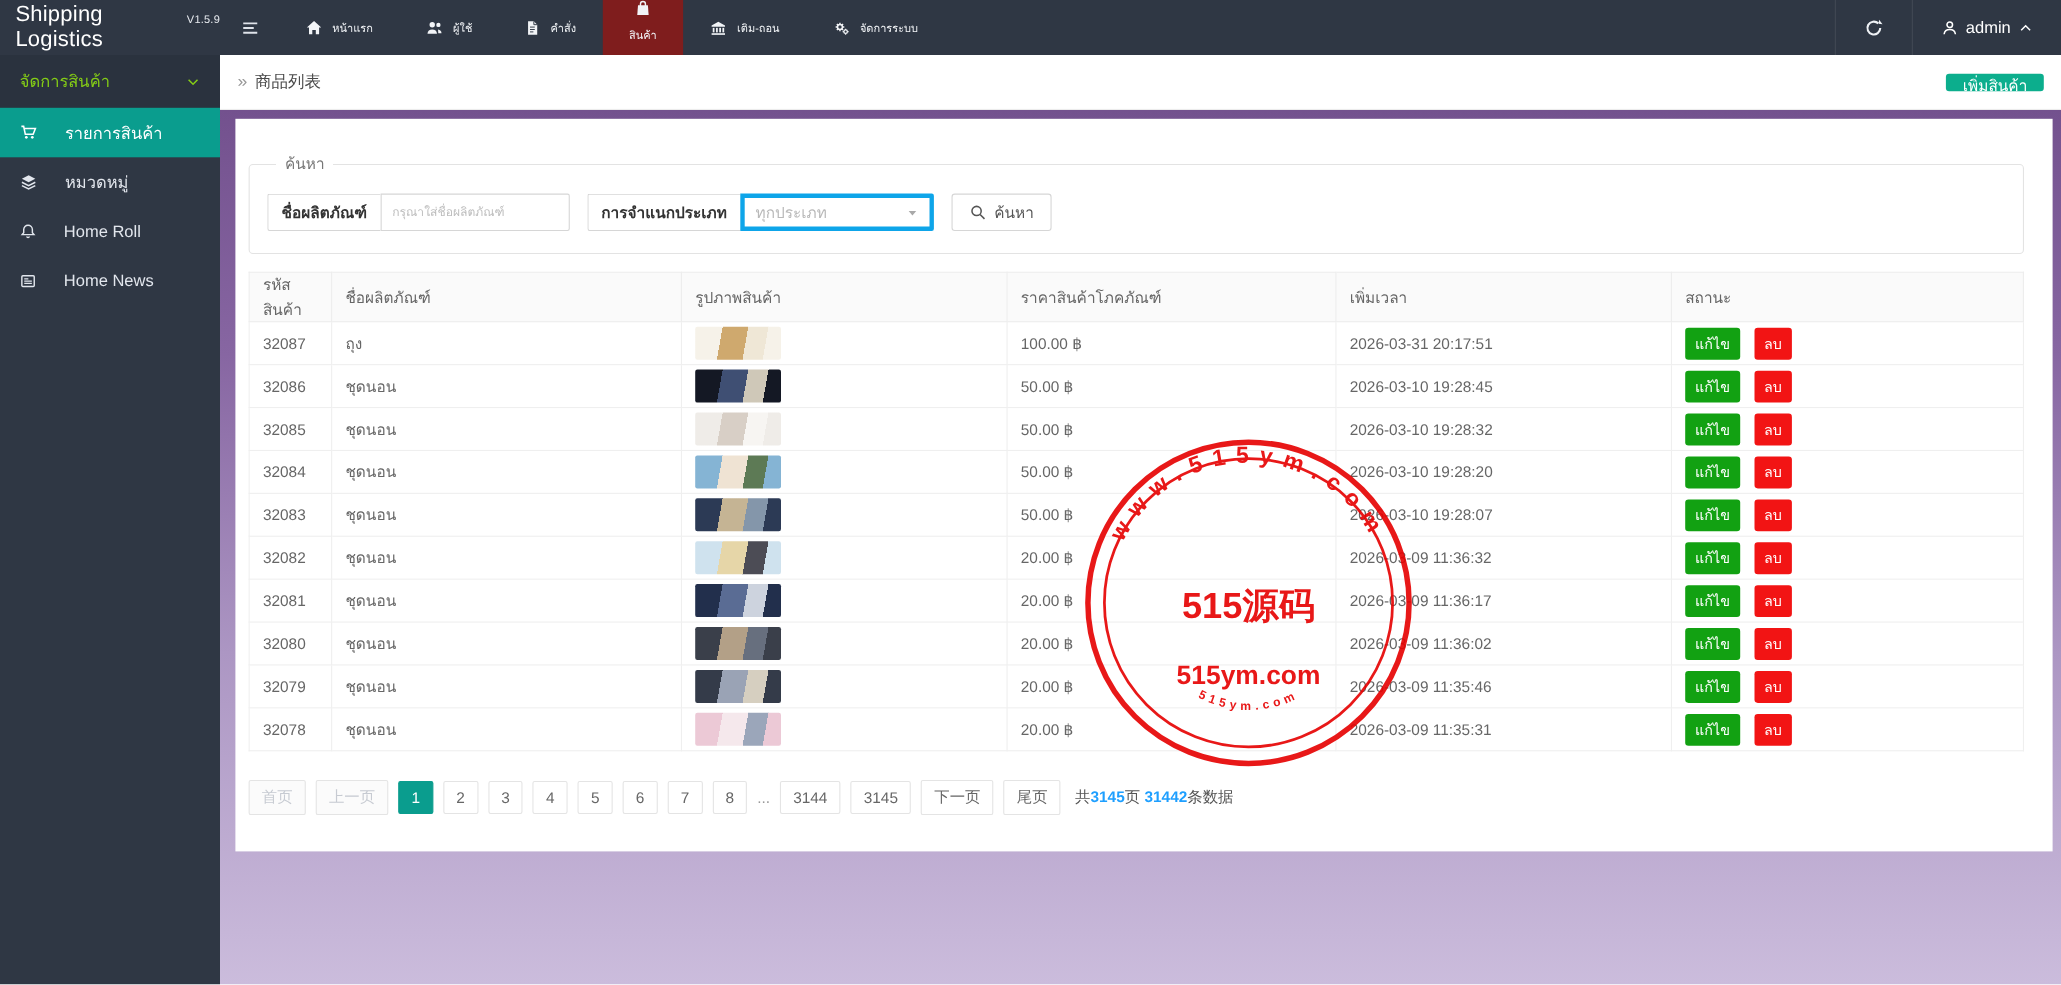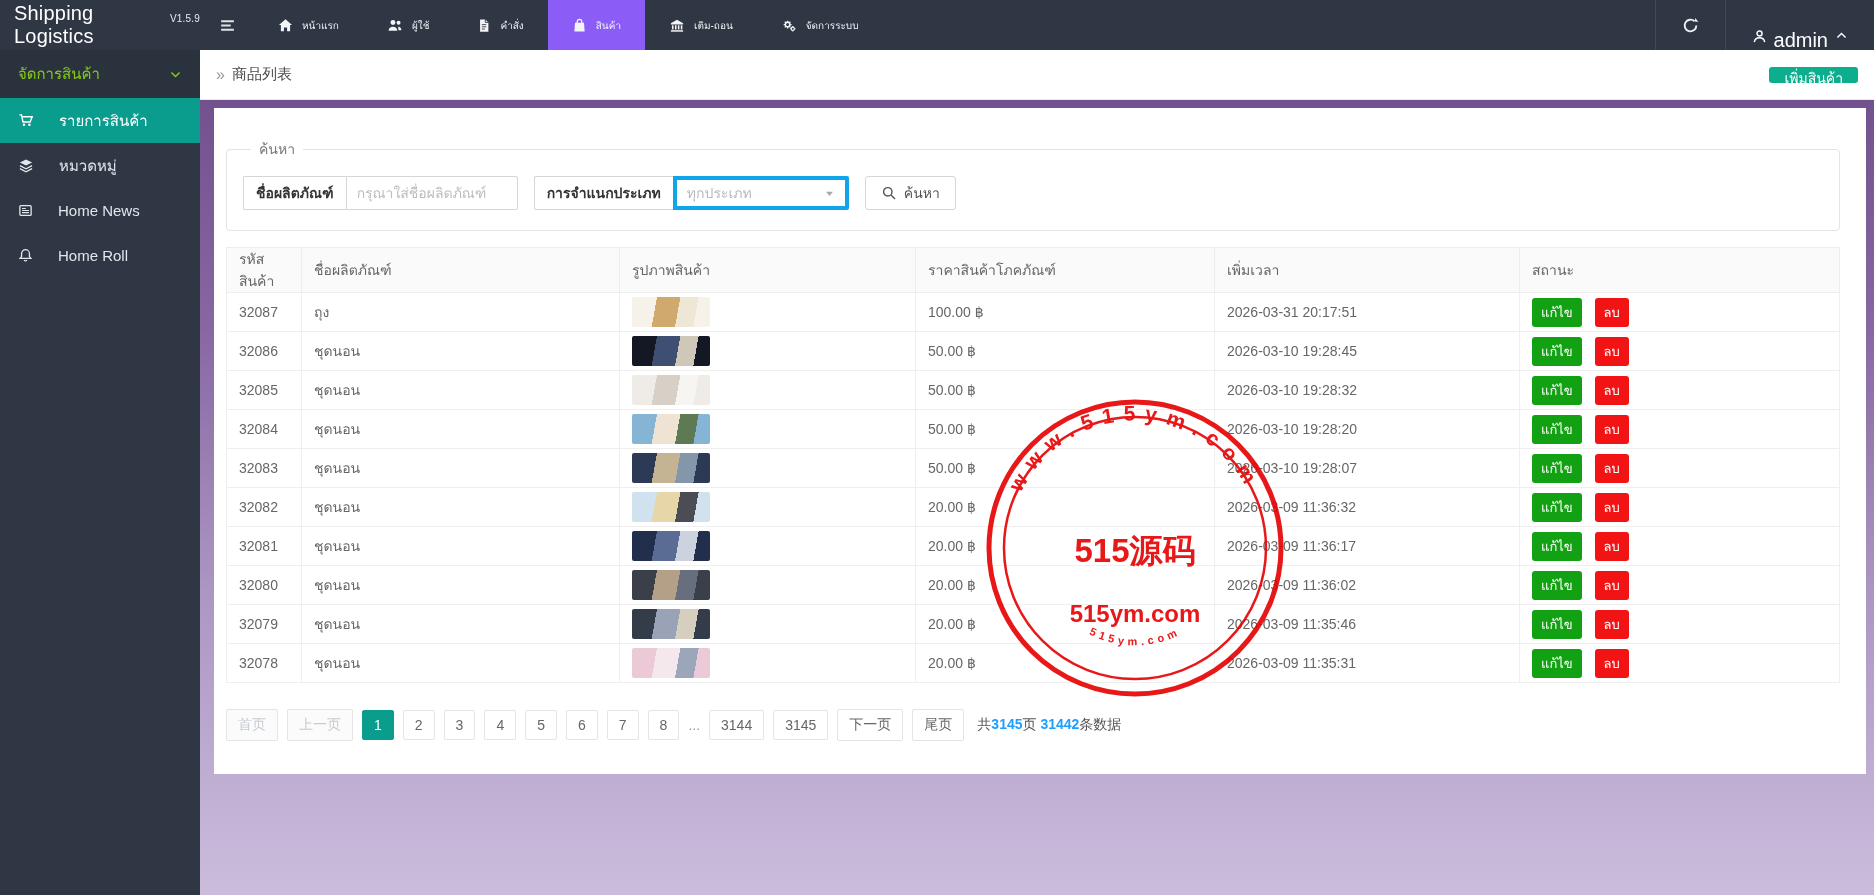--- a/index.html
+++ b/index.html
@@ -8,25 +8,25 @@
   .icon { display:inline-flex; align-items:center; justify-content:center; line-height:0; }
   .icon svg { display:block; }
 
   
   .topbar { height:50px; background:#2f3744; display:flex; align-items:stretch; color:#fff; }
   .brand { width:200px; display:flex; align-items:center; padding-left:14px; font-size:20px; letter-spacing:.2px; }
   .brand .ver { font-size:10px; margin-left:13px; transform:translateY(-7px); color:#e8ebf0; }
   .hamburger { width:54px; display:flex; align-items:center; justify-content:center; color:#dfe3ea; cursor:pointer; }
   .nav-items { display:flex; align-items:stretch; }
   .nav-item { display:flex; align-items:center; gap:9px; padding:0 24px; font-size:10px; color:#f2f4f7; cursor:pointer; }
-  .nav-item.active { background:#8b5cf6; }
+  .nav-item.active { background:#7f1d1d;flex-direction:column; }
   .topbar-right { margin-left:auto; display:flex; align-items:stretch; }
   .tb-divider { width:1px; background:rgba(255,255,255,.09); }
   .refresh-btn { display:flex; align-items:center; padding:0 26px; cursor:pointer; color:#eef1f5; }
-  .user-menu { display:flex; align-items:flex-start; gap:7px; padding:0 26px; cursor:pointer; font-size:20px;margin-top:29px; }
+  .user-menu { display:flex; align-items:center; gap:7px; padding:0 26px; cursor:pointer; font-size:15px; }
 
   
   .layout { display:flex; height:845px; }
   .sidebar { width:200px; background:#2f3744; flex:0 0 200px; display:flex; flex-direction:column; }
   .side-section { height:48px; display:flex; align-items:center; justify-content:space-between; padding:0 18px; font-size:15px; color:#84cc16; background:#2a323e; cursor:pointer; }
   .side-item { height:45px; display:flex; align-items:center; gap:25px; padding:0 18px; font-size:15px; color:#e2e6ed; cursor:pointer; }
   .side-item.active { background:#0a9d8e; color:#fff; }
   .side-fill { flex:1; }
 
   .main { flex:1; display:flex; flex-direction:column; position:relative; }
@@ -37,21 +37,21 @@
 
   .content { flex:1; background:linear-gradient(180deg,#73518e 0%, #8766a2 28%, #ac96c3 62%, #cbbcdc 100%); padding:8px 8px 0 14px; position:relative; }
   .card { background:#fff; height:666px; padding:30px 26px 0 12px; overflow:hidden; }
 
   
   fieldset.search-box { border:1px solid #e3e3e3; border-radius:4px; padding:16px 16px 20px; margin-bottom:16px; }
   fieldset.search-box legend { padding:0 8px; margin-left:8px; color:#777; font-size:14px; }
   .search-row { display:flex; align-items:center; gap:16px; }
   .input-group { display:flex; height:34px; }
   .addon { display:flex; align-items:center; padding:0 12px; border:1px solid #d6d6d6; border-right:none; border-radius:2px 0 0 2px; font-weight:bold; font-size:14px; color:#333; background:#fff; white-space:nowrap; }
-  .text-input { width:172px; border:1px solid #d6d6d6; border-radius:0 2px 2px 0; padding:0 10px; font-size:14px; color:#333; outline:none; font-family:inherit; }
+  .text-input { width:172px; border:1px solid #d6d6d6; border-radius:0 2px 2px 0; padding:0 10px; font-size:11px; color:#333; outline:none; font-family:inherit; }
   .text-input::placeholder { color:#bdbdbd; }
   .select-box { width:176px; border:4px solid #0ea5e9; border-radius:0 2px 2px 0; display:flex; align-items:center; justify-content:space-between; padding:0 10px; color:#b9b9b9; font-size:14px; cursor:pointer; }
   .select-box .caret { color:#a9a9a9; }
   .search-btn { display:flex; align-items:center; gap:7px; height:34px; padding:0 15px; background:#fff; border:1px solid #d6d6d6; border-radius:3px; color:#555; font-size:14px; cursor:pointer; font-family:inherit; }
 
   
   table.product-table { width:100%; border-collapse:collapse; font-size:14px; color:#666; table-layout:fixed; }
   .product-table th { background:#fafafa; font-weight:normal; text-align:left; height:38px; padding:0 12px; border:1px solid #ededed; color:#666; }
   .product-table td { height:39px; padding:0 12px; border:1px solid #efefef; background:#fff; }
   .thumb { display:inline-block; width:78px; height:30px; border-radius:2px; vertical-align:middle; }
@@ -216,35 +216,35 @@
               <path d="M1.5 8.2 8 11.5l6.5-3.3" fill="none" stroke="currentColor" stroke-width="1.4"></path>
               <path d="M1.5 11.4 8 14.7l6.5-3.3" fill="none" stroke="currentColor" stroke-width="1.4"></path>
             </svg>
           </span>
     <span class="side-label">หมวดหมู่</span>
   </div>
 
   <div class="side-item">
     <span class="icon side-icon">
             <svg width="15" height="15" viewBox="0 0 16 16">
+              <path d="M8 1.8a4.2 4.2 0 0 1 4.2 4.2v3.2L13.7 11H2.3l1.5-1.8V6A4.2 4.2 0 0 1 8 1.8z" fill="none" stroke="currentColor" stroke-width="1.4"></path>
+              <path d="M6.6 12.8a1.5 1.5 0 0 0 2.8 0" fill="none" stroke="currentColor" stroke-width="1.3"></path>
+            </svg>
+          </span>
+    <span class="side-label">Home Roll</span>
+  </div>
+
+  <div class="side-item">
+    <span class="icon side-icon">
+            <svg width="15" height="15" viewBox="0 0 16 16">
               <rect x="2" y="2.8" width="12" height="10.4" rx="1" fill="none" stroke="currentColor" stroke-width="1.4"></rect>
               <path d="M4.3 5.8h4M4.3 8h7.4M4.3 10.2h7.4" stroke="currentColor" stroke-width="1.2" fill="none"></path>
             </svg>
           </span>
     <span class="side-label">Home News</span>
-  </div>
-
-  <div class="side-item">
-    <span class="icon side-icon">
-            <svg width="15" height="15" viewBox="0 0 16 16">
-              <path d="M8 1.8a4.2 4.2 0 0 1 4.2 4.2v3.2L13.7 11H2.3l1.5-1.8V6A4.2 4.2 0 0 1 8 1.8z" fill="none" stroke="currentColor" stroke-width="1.4"></path>
-              <path d="M6.6 12.8a1.5 1.5 0 0 0 2.8 0" fill="none" stroke="currentColor" stroke-width="1.3"></path>
-            </svg>
-          </span>
-    <span class="side-label">Home Roll</span>
   </div>
 </div>
     <div class="side-fill"></div>
   </aside>
 
   <div class="main">
     <div class="breadcrumb-bar">
       <div class="breadcrumb">
         <span class="bc-chevrons">»</span>
         <span>商品列表</span>

